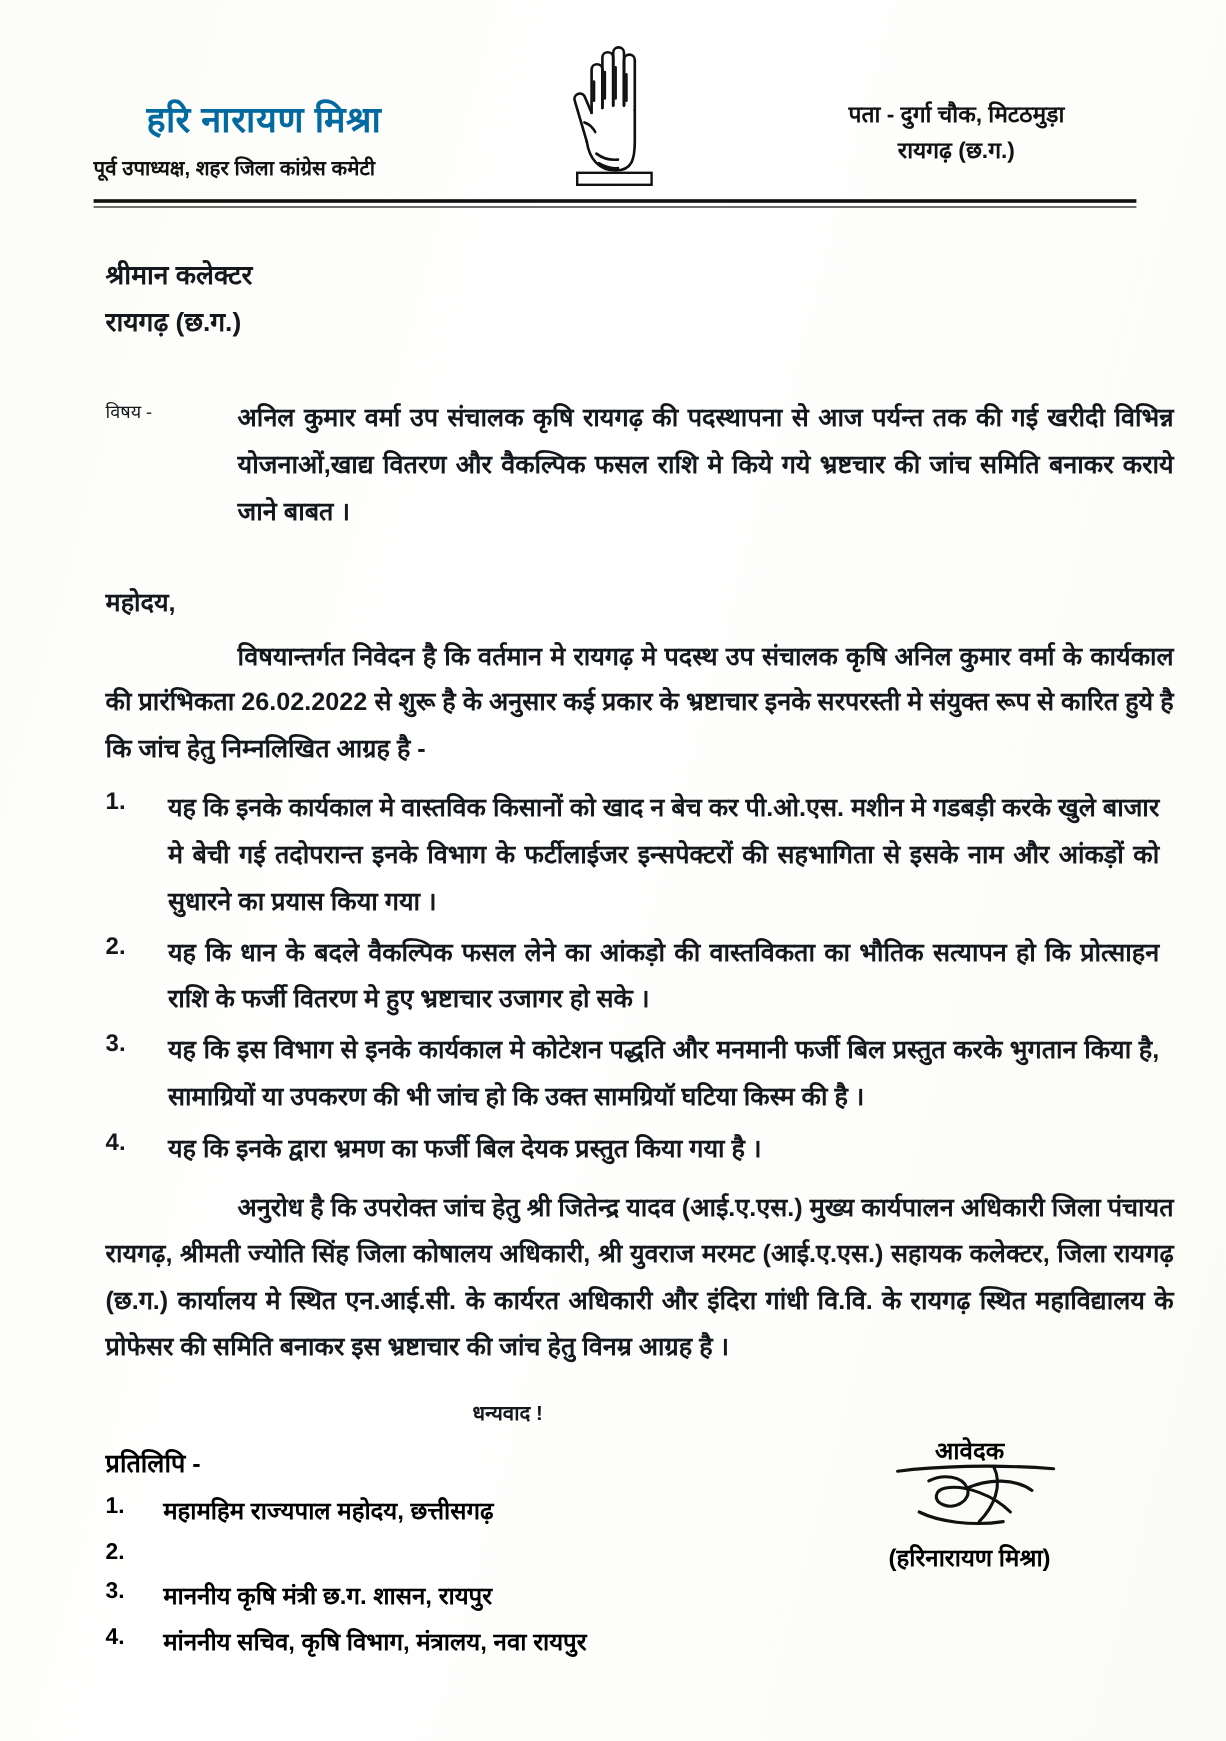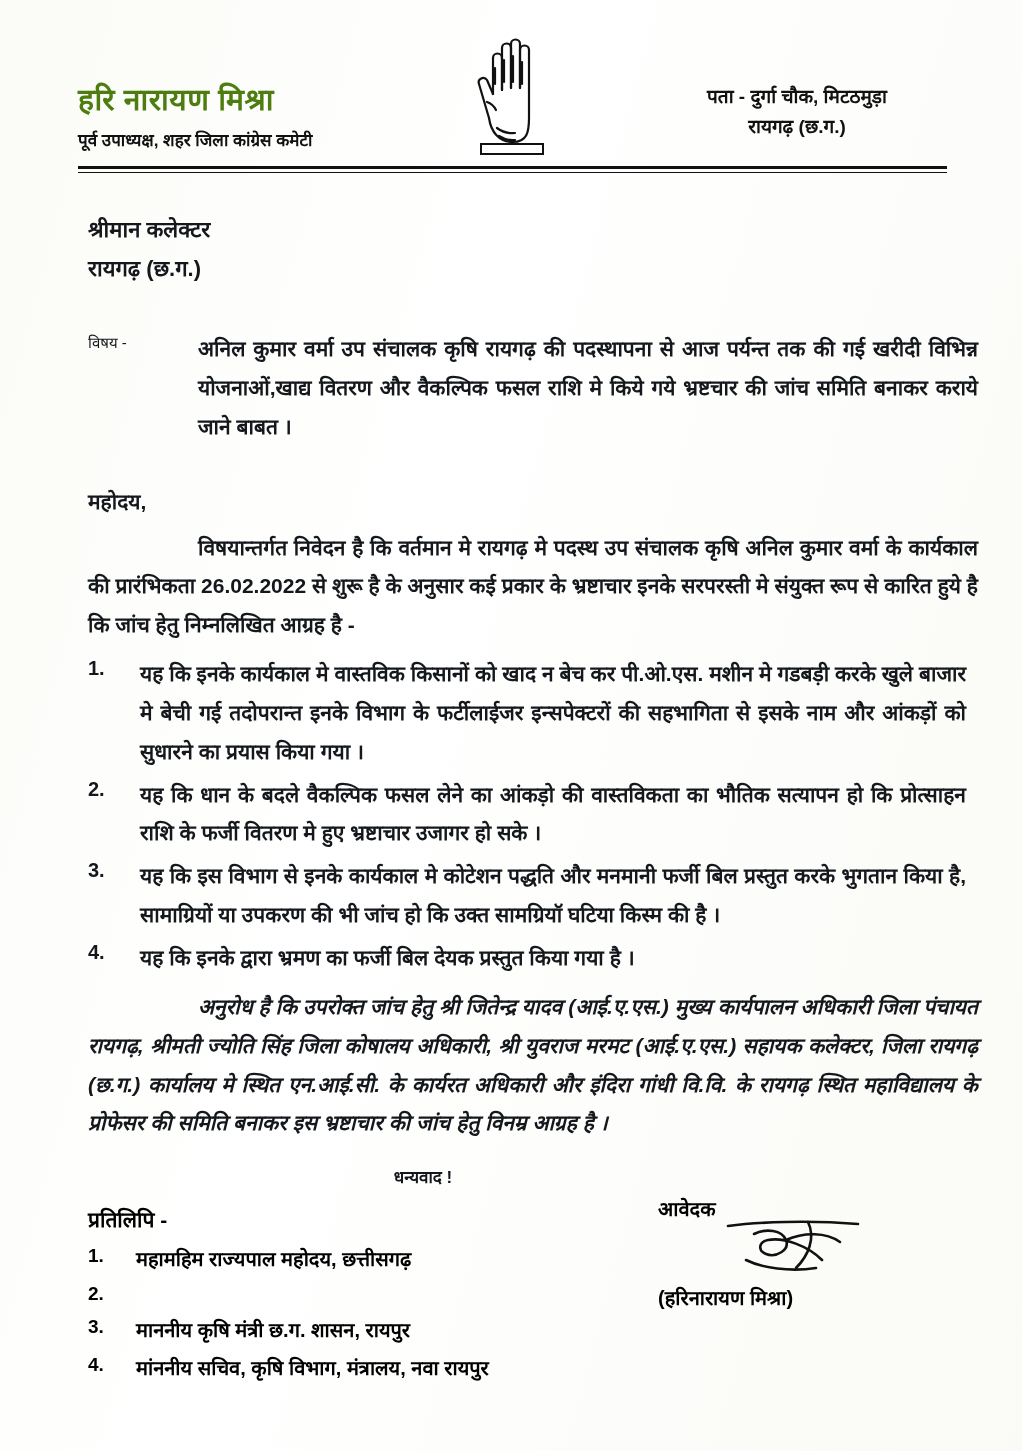--- a/index.html
+++ b/index.html
@@ -38,22 +38,23 @@
     position: absolute;
     left: 18px;
     top: 48px;
     width: 380px;
   }
   .lh-name {
     font-family: "Liberation Sans", sans-serif;
     font-weight: bold;
     font-size: 30px;
     letter-spacing: 0.5px;
-    color: #4d7c0f;
+    color: #0369a1;
     white-space: nowrap;
+    margin-left: 44px;
   }
   .lh-sub {
     font-family: "Liberation Sans", sans-serif;
     font-weight: bold;
     font-size: 17px;
     color: #111;
     margin-top: 9px;
     white-space: nowrap;
   }
   .lh-right {
@@ -166,21 +167,20 @@
     text-align: justify;
     width: 826px;
   }
   .request {
     margin-top: 10px;
     font-size: 21px;
     font-weight: bold;
     line-height: 1.85;
     text-align: justify;
     text-indent: 110px;
-    font-style: italic;
   }
   .thanks {
     margin-top: 22px;
     text-align: center;
     font-size: 17px;
     font-weight: bold;
     padding-right: 220px;
   }
 
   
@@ -214,20 +214,21 @@
   }
   .cp-text {
     font-size: 20px;
     font-weight: bold;
   }
   .sign-block {
     position: absolute;
     right: 20px;
     top: -10px;
     width: 300px;
+    text-align: center;
     font-family: "Liberation Sans", sans-serif;
   }
   .sign-label {
     font-size: 20px;
     font-weight: bold;
   }
   .sign-mark {
     height: 64px;
     margin-top: -6px;
   }

